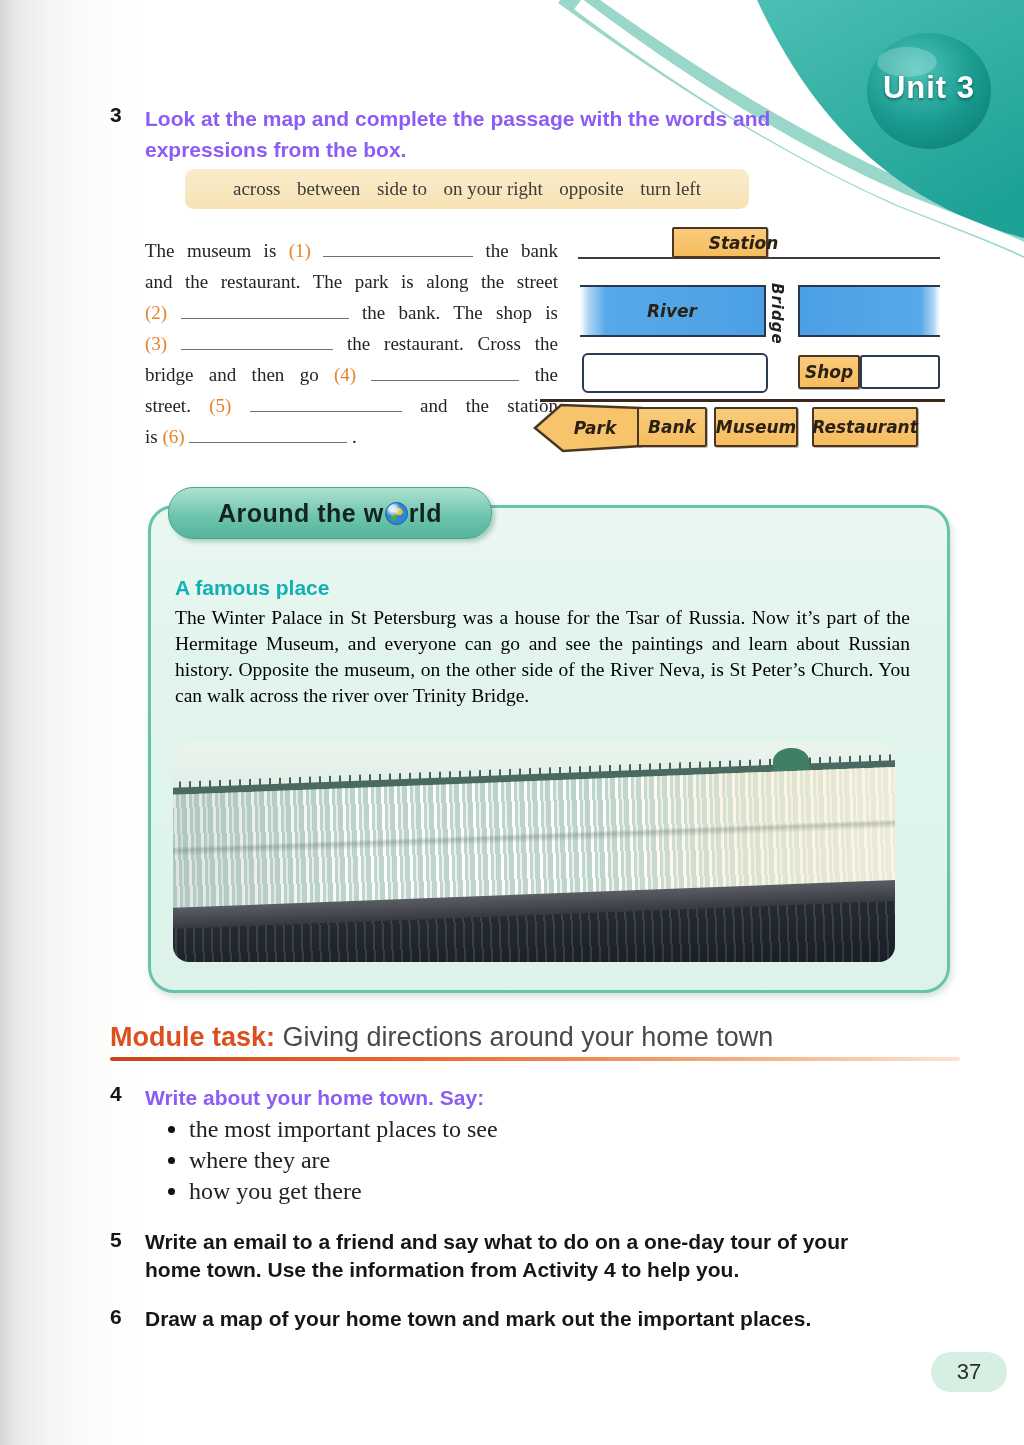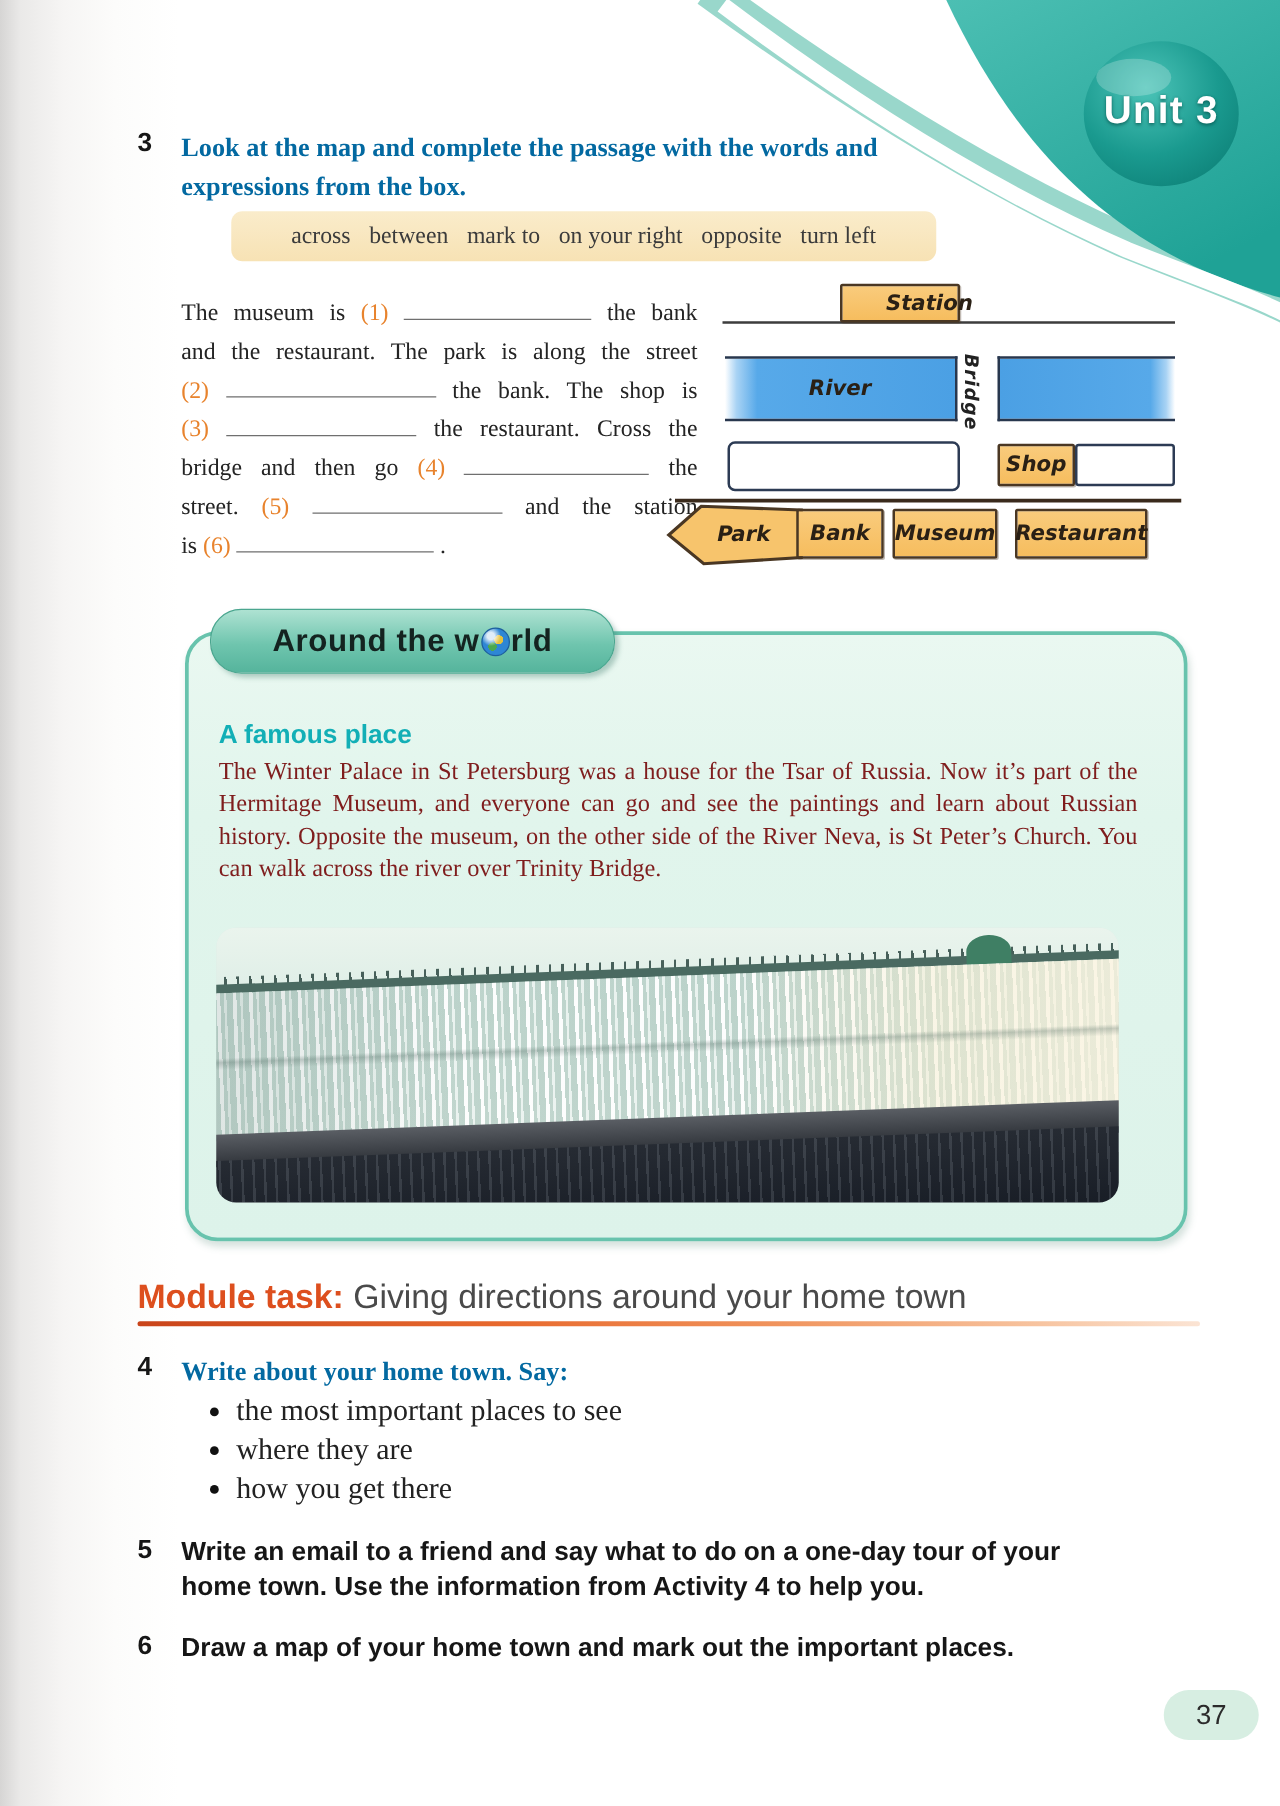--- a/index.html
+++ b/index.html
@@ -11,21 +11,21 @@
   .abs{position:absolute;}
   
   .swoosh{position:absolute;top:0;left:0;pointer-events:none;}
   .unit-badge-text{
     position:absolute;left:865px;top:70px;width:128px;text-align:center;
     font-size:31px;font-weight:bold;color:#fff;letter-spacing:1px;
     text-shadow:0 2px 3px rgba(0,70,64,.55), 0 0 2px rgba(0,90,80,.4);
   }
   
   .ex-num{font-size:21px;font-weight:bold;color:#161616;}
-  .ex-title{font-size:21px;font-weight:bold;color:#0369a1;line-height:31px;font-family:Liberation Serif, serif;}
+  .ex-title{font-size:21px;font-weight:bold;color:#8b5cf6;line-height:31px;}
   
   .word-box{
     left:185px;top:169px;width:564px;height:40px;border-radius:9px;
     background:linear-gradient(180deg,#faeccb,#f7e2b4);
     display:flex;align-items:center;justify-content:space-between;
     padding:0 48px;box-sizing:border-box;
   }
   .word-box span{font-family:"Liberation Serif",serif;font-size:19px;color:#3b3b3b;}
   
   .passage{left:145px;top:235px;width:413px;font-family:"Liberation Serif",serif;font-size:19px;color:#242424;}
@@ -74,21 +74,21 @@
     background:
       radial-gradient(circle at 32% 28%, rgba(255,255,255,.85) 0 14%, rgba(255,255,255,0) 38%),
       radial-gradient(circle at 62% 42%, #e5c23c 0 20%, rgba(0,0,0,0) 21%),
       radial-gradient(circle at 38% 68%, #4aa84f 0 17%, rgba(0,0,0,0) 18%),
       #2e86d4;
     border:1px solid #1d5e9e;box-sizing:border-box;
   }
   .aw-heading{left:175px;top:576px;font-size:21px;font-weight:bold;color:#12afb6;}
   .aw-para{
     left:175px;top:605px;width:735px;font-family:"Liberation Serif",serif;
-    font-size:19.5px;line-height:26px;color:#7f1d1d;text-align:justify;
+    font-size:19.5px;line-height:26px;color:#000000;text-align:justify;
   }
   
   .photo{left:173px;top:742px;width:722px;height:220px;border-radius:16px;overflow:hidden;background:#dcece6;}
   .photo>div{position:absolute;}
   .ph-sky{left:0;right:0;top:0;height:100px;background:linear-gradient(180deg,#eaf4ed,#d4e9e1);}
   .ph-roofline{left:-24px;right:-24px;top:26px;height:7px;transform:rotate(-2.2deg);
     background:repeating-linear-gradient(90deg,#47605a 0 2px,rgba(0,0,0,0) 2px 10px);}
   .ph-roof{left:-24px;right:-24px;top:32px;height:9px;transform:rotate(-2.2deg);background:#4a6a61;}
   .ph-dome{right:86px;top:6px;width:36px;height:26px;background:#3f7f64;border-radius:50% 50% 8% 8%;transform:rotate(-2deg);}
   .ph-bldg{left:-24px;right:-24px;top:39px;height:118px;transform:rotate(-2.2deg);
@@ -146,21 +146,21 @@
 
 <div class="abs ex-num" style="left:110px;top:103px;">3</div>
 <div class="abs" style="left:145px;top:103px;width:680px;">
   <div class="ex-title">Look at the map and complete the passage with the words and</div>
   <div class="ex-title">expressions from the box.</div>
 </div>
 
 <div class="abs word-box">
   <span>across</span>
   <span>between</span>
-  <span>mark to</span>
+  <span>side to</span>
   <span>on your right</span>
   <span>opposite</span>
   <span>turn left</span>
 </div>
 
 <div class="abs passage" id="passage">
     <div class="pline"><span class="ptxt">The museum is </span><span class="pnum">(1) </span><span class="pblank" style="width: 150px;"></span><span class="ptxt"> the bank</span></div>
     <div class="pline"><span class="ptxt">and the restaurant. The park is along the street</span></div>
     <div class="pline"><span class="pnum">(2) </span><span class="pblank" style="width: 168px;"></span><span class="ptxt"> the bank. The shop is</span></div>
     <div class="pline"><span class="pnum">(3) </span><span class="pblank" style="width: 152px;"></span><span class="ptxt"> the restaurant. Cross the</span></div>

